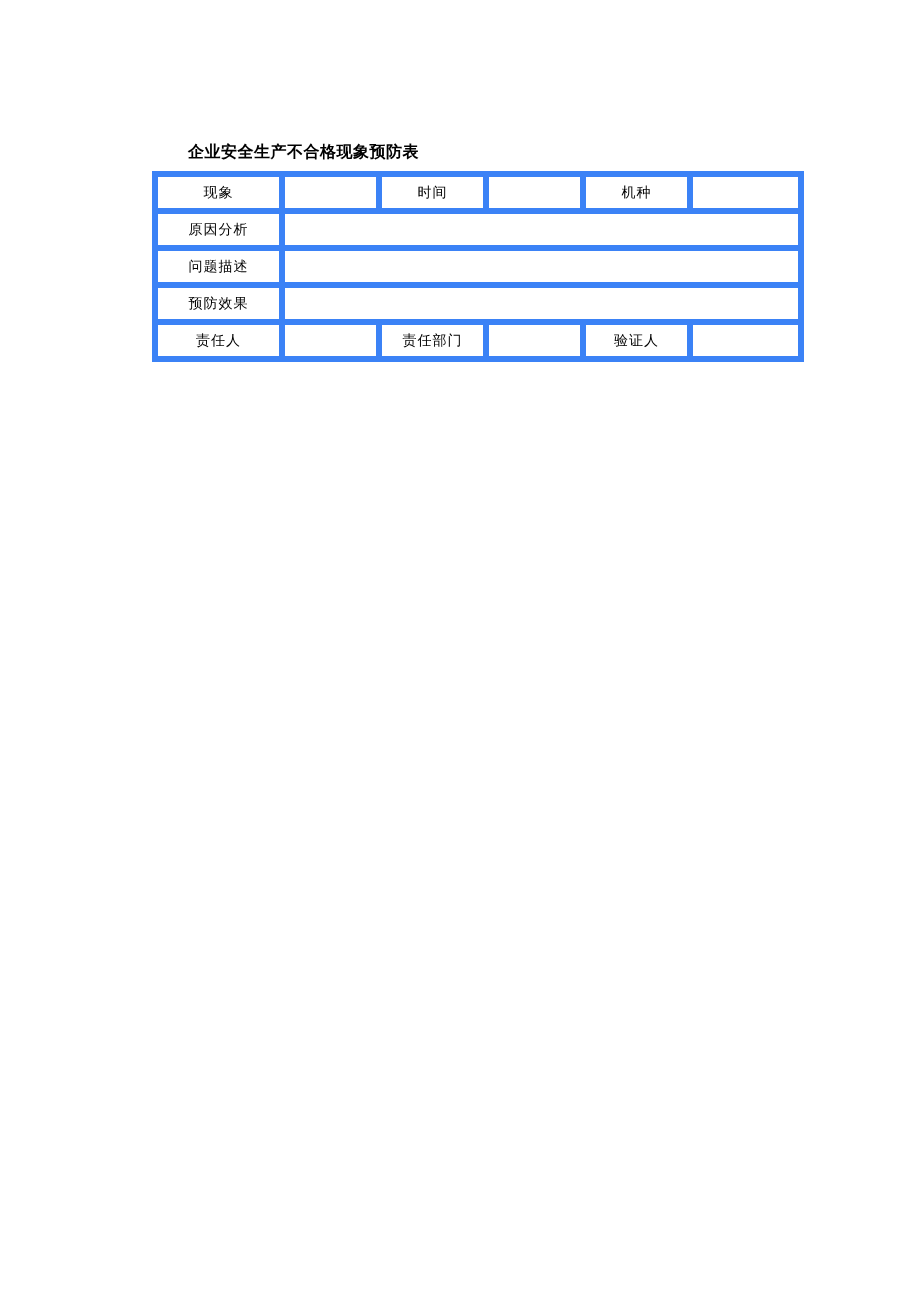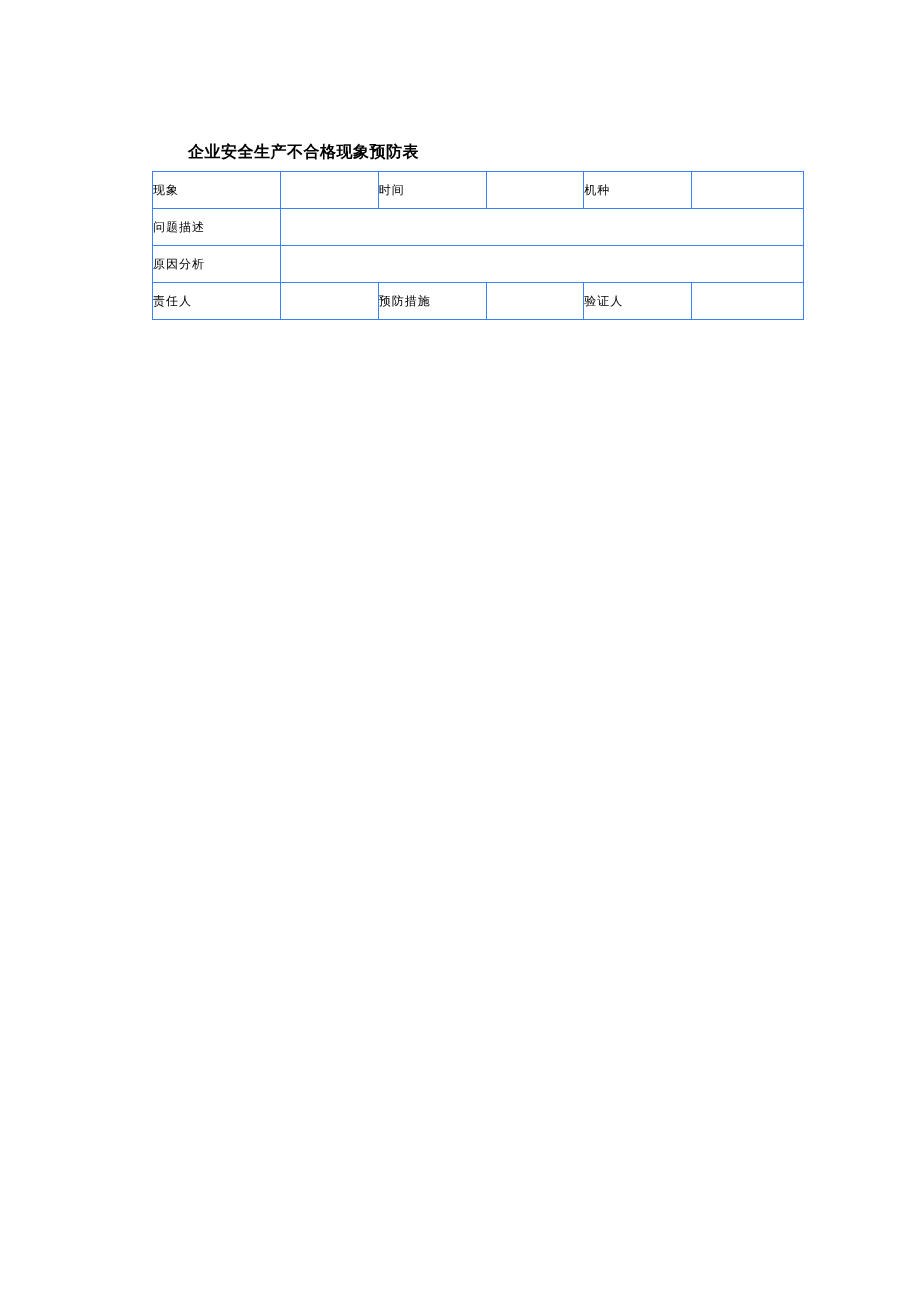--- a/index.html
+++ b/index.html
@@ -21,25 +21,25 @@
       margin-left: 42px;
       margin-bottom: 8px;
       letter-spacing: 0.5px;
     }
     table {
       border-collapse: collapse;
       width: 100%;
       table-layout: fixed;
     }
     td {
-      border: 1px solid #3b82f6;
+      border: 6px solid #3b82f6;
       height: 37px;
-      text-align: left;
+      text-align: center;
       vertical-align: middle;
-      font-size: 12px;
+      font-size: 14px;
       padding: 0;
       letter-spacing: 1px;
     }
     .col-label { width: 126px; }
     .col-val-sm { width: 96px; }
     .col-label-mid { width: 106px; }
     .col-val-end { width: 110px; }
   </style>
 </head>
 <body>
@@ -58,30 +58,34 @@
     <tbody>
         <tr>
       <td>现象</td>
       <td></td>
       <td>时间</td>
       <td></td>
       <td>机种</td>
       <td></td>
     </tr>
     <tr>
+      <td>原因分析</td>
+      <td colspan="5"></td>
+    </tr>
+    <tr>
       <td>问题描述</td>
       <td colspan="5"></td>
     </tr>
     <tr>
-      <td>原因分析</td>
+      <td>预防效果</td>
       <td colspan="5"></td>
     </tr>
     <tr>
       <td>责任人</td>
       <td></td>
-      <td>预防措施</td>
+      <td>责任部门</td>
       <td></td>
       <td>验证人</td>
       <td></td>
     </tr>
   </tbody>
     </table>
 </div>
 
 </body></html>

